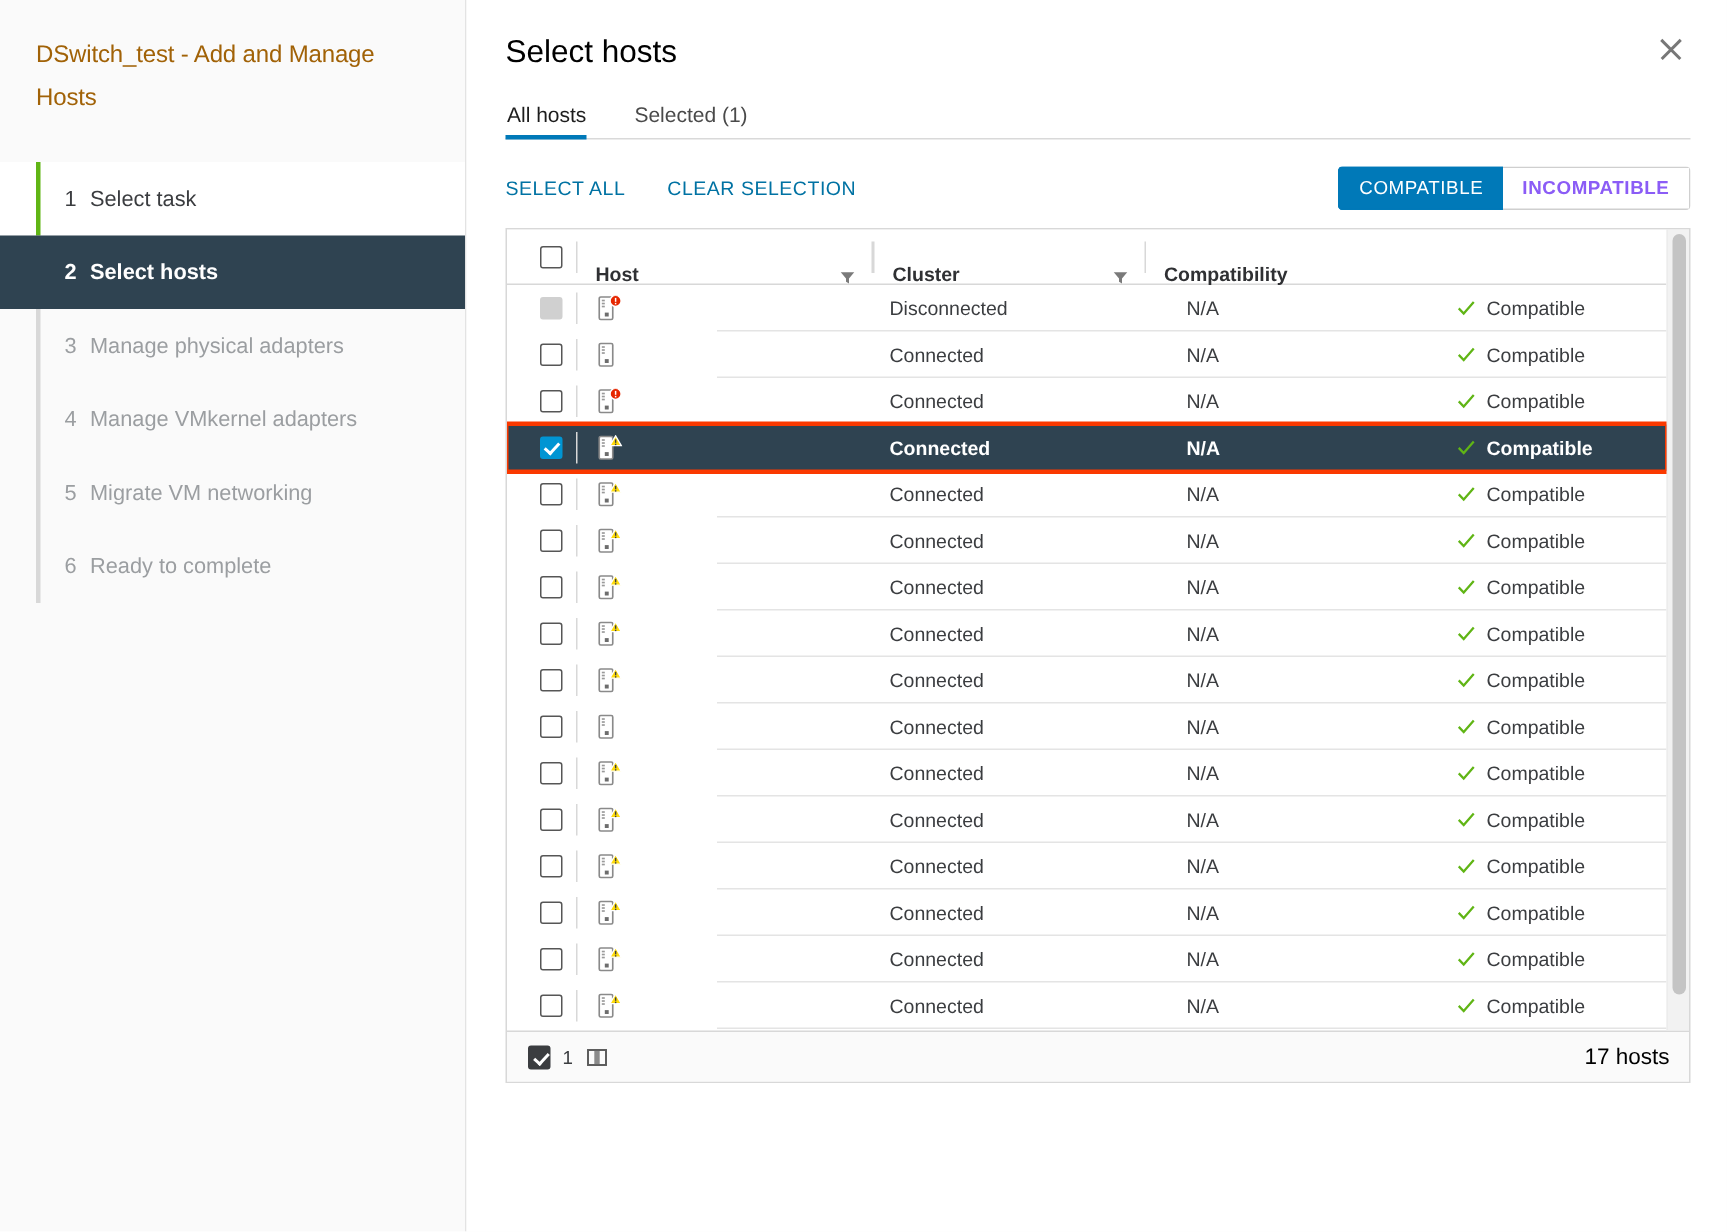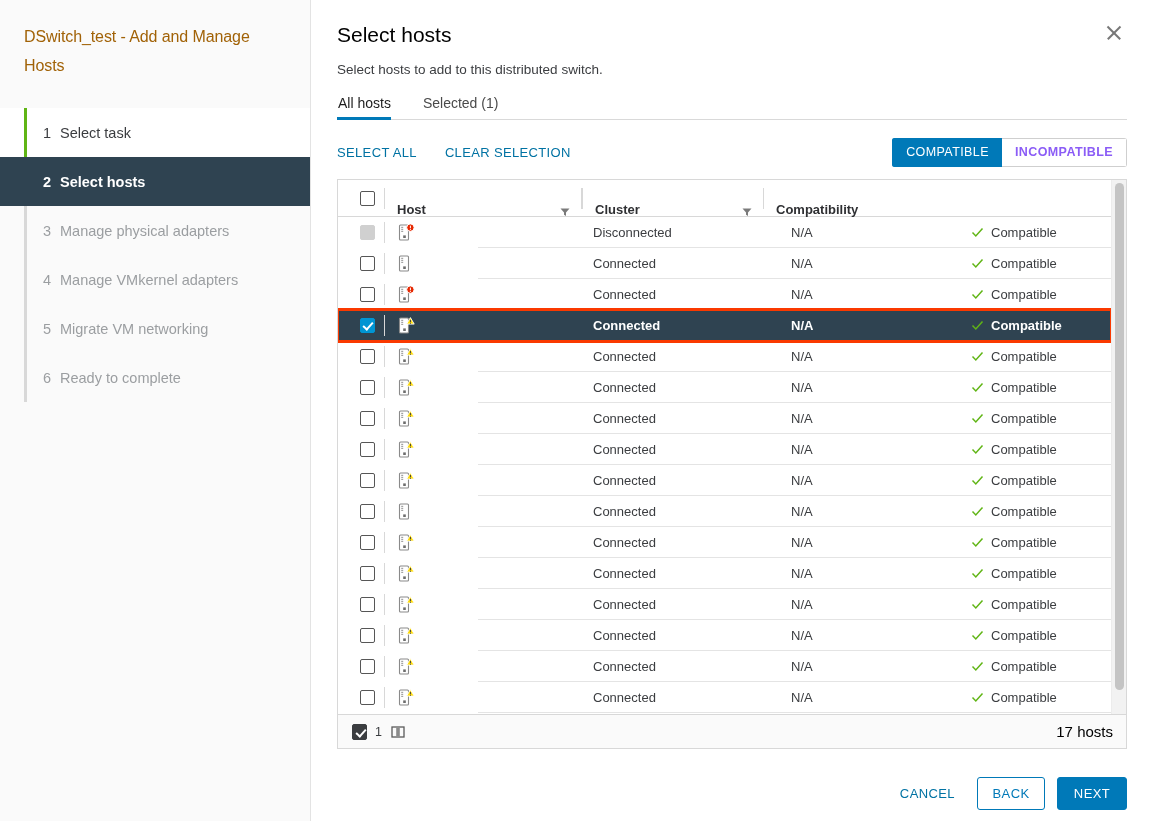--- a/index.html
+++ b/index.html
@@ -233,21 +233,20 @@
         </div>
       </div>
   </div>
 
   <div class="main">
     <div class="main-inner">
       <div class="head-row">
         <div class="page-title">Select hosts</div>
         <div class="close-btn"></div>
       </div>
-      <div class="subtitle">Select hosts to add to this distributed switch.</div>
 
       <div class="tabs" id="tabs">
           <div class="tab sel">All hosts</div>
           <div class="tab">Selected (1)</div>
         </div>
 
       <div class="action-row">
         <div class="link-btn">SELECT ALL</div>
         <div class="link-btn">CLEAR SELECTION</div>
         <div class="spacer"></div>
@@ -817,19 +816,14 @@
         <div>
           <svg width="14" height="14" viewBox="0 0 14 14">
             <rect x="1" y="2" width="12" height="10" fill="none" stroke="#5a5a5a" stroke-width="1.3"></rect>
             <rect x="5.2" y="2.6" width="3.6" height="8.8" fill="#8a8a8a"></rect>
           </svg>
         </div>
         <div class="total">17 hosts</div>
       </div>
     </div>
 
-    <div class="btnbar">
-      <div class="btn flat">CANCEL</div>
-      <div class="btn outline">BACK</div>
-      <div class="btn primary">NEXT</div>
-    </div>
   </div>
 </div>
 
 </body></html>

